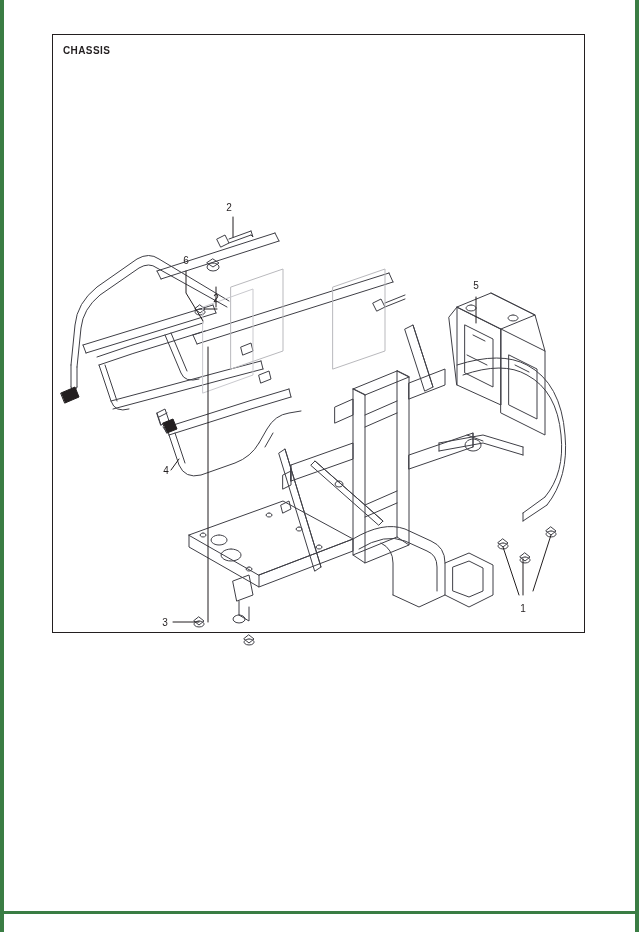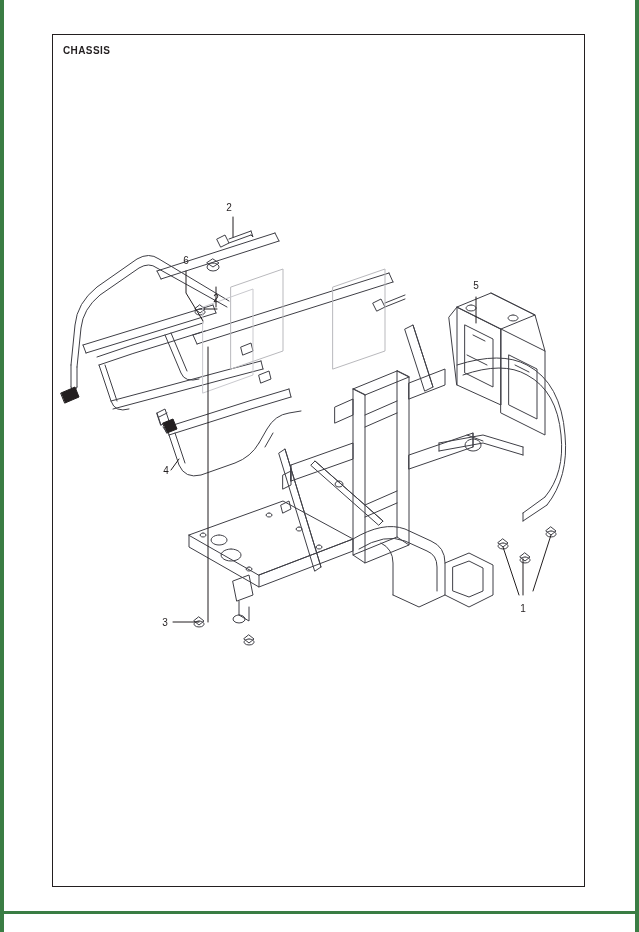--- a/index.html
+++ b/index.html
@@ -38,21 +38,21 @@
     position: absolute;
     left: 0; bottom: 18px;
     width: 639px; height: 3px;
     background: #3a7d44;
   }
   .sheet {
     position: absolute;
     left: 52px;
     top: 34px;
     width: 533px;
-    height: 853px;
+    height: 599px;
     border: 1px solid #231f20;
     background: #ffffff;
     box-sizing: border-box;
   }
   .sheet-title {
     position: absolute;
     left: 10px;
     top: 10px;
     font-size: 10px;
     font-weight: bold;

